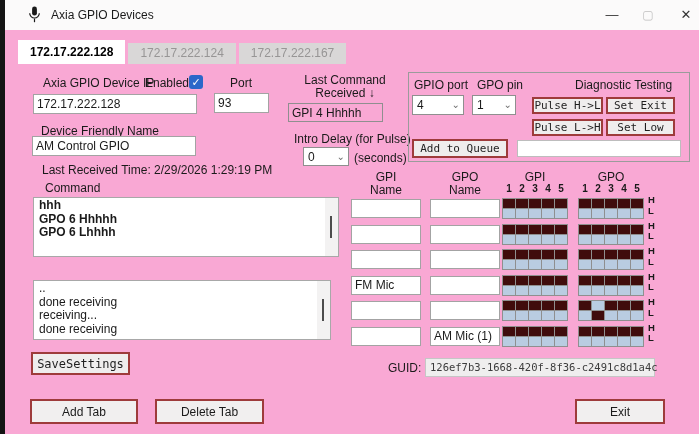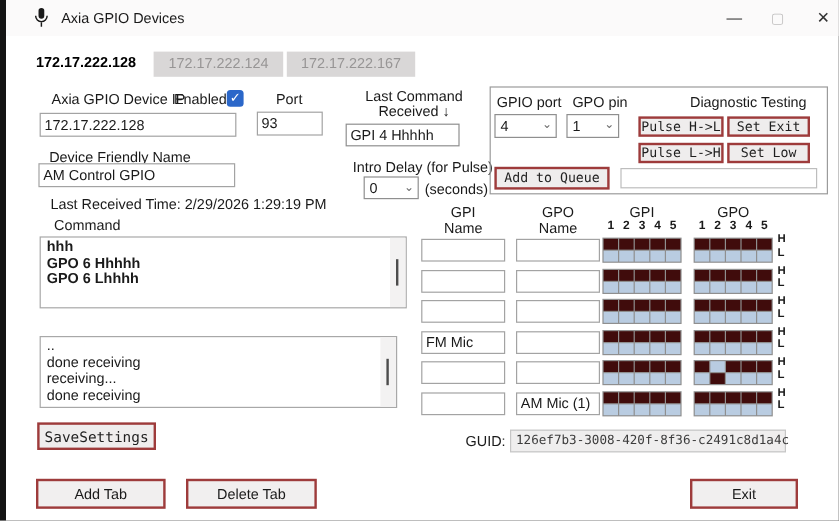--- a/index.html
+++ b/index.html
@@ -1,19 +1,19 @@
 <!DOCTYPE html>
 <html><head>
 <meta charset="utf-8">
 <style>
   * { margin:0; padding:0; box-sizing:border-box; }
   html,body { background:#555; }
   #win {
     position:relative; width:699px; height:434px; overflow:hidden;
-    background:#ffffff; font-family:"Liberation Sans", sans-serif;
+    background:#f9a8d4; font-family:"Liberation Sans", sans-serif;
     color:#1a1a1a; font-size:12px;
   }
   .abs { position:absolute; }
   
   #left-strip { left:0; top:0; width:5px; height:434px; background:#141414; }
   
   #titlebar { left:5px; top:0; width:694px; height:30px; background:#fbfafa; }
   #mic { left:22px; top:6px; width:15px; height:18px; }
   #title { left:46px; top:8px; font-size:12px; }
   .winbtn { top:0; height:30px; width:30px; text-align:center; line-height:30px; font-size:13px; color:#333; }
@@ -362,18 +362,18 @@
           <div style="background: rgb(185, 204, 225);"></div>
         </div>
         <div class="hlcol">
           <div>H</div>
           <div>L</div>
         </div>
       </div>
     </div>
 
   <div class="abs lbl" style="left:388px;top:361px;">GUID:</div>
-  <div class="abs" id="guid-box" style="left:425px;top:358px;width:230px;height:19px;">126ef7b3-3008-420f-8f36-c2491c8d1a4c</div>
+  <div class="abs" id="guid-box" style="left:425px;top:358px;width:230px;height:19px;">126ef7b3-1668-420f-8f36-c2491c8d1a4c</div>
 
   <div class="abs footbtn" style="left:30px;top:399px;width:108px;height:25px;">Add Tab</div>
   <div class="abs footbtn" style="left:155px;top:399px;width:109px;height:25px;">Delete Tab</div>
   <div class="abs footbtn" style="left:575px;top:399px;width:90px;height:25px;">Exit</div>
 </div>
 
 </body></html>

